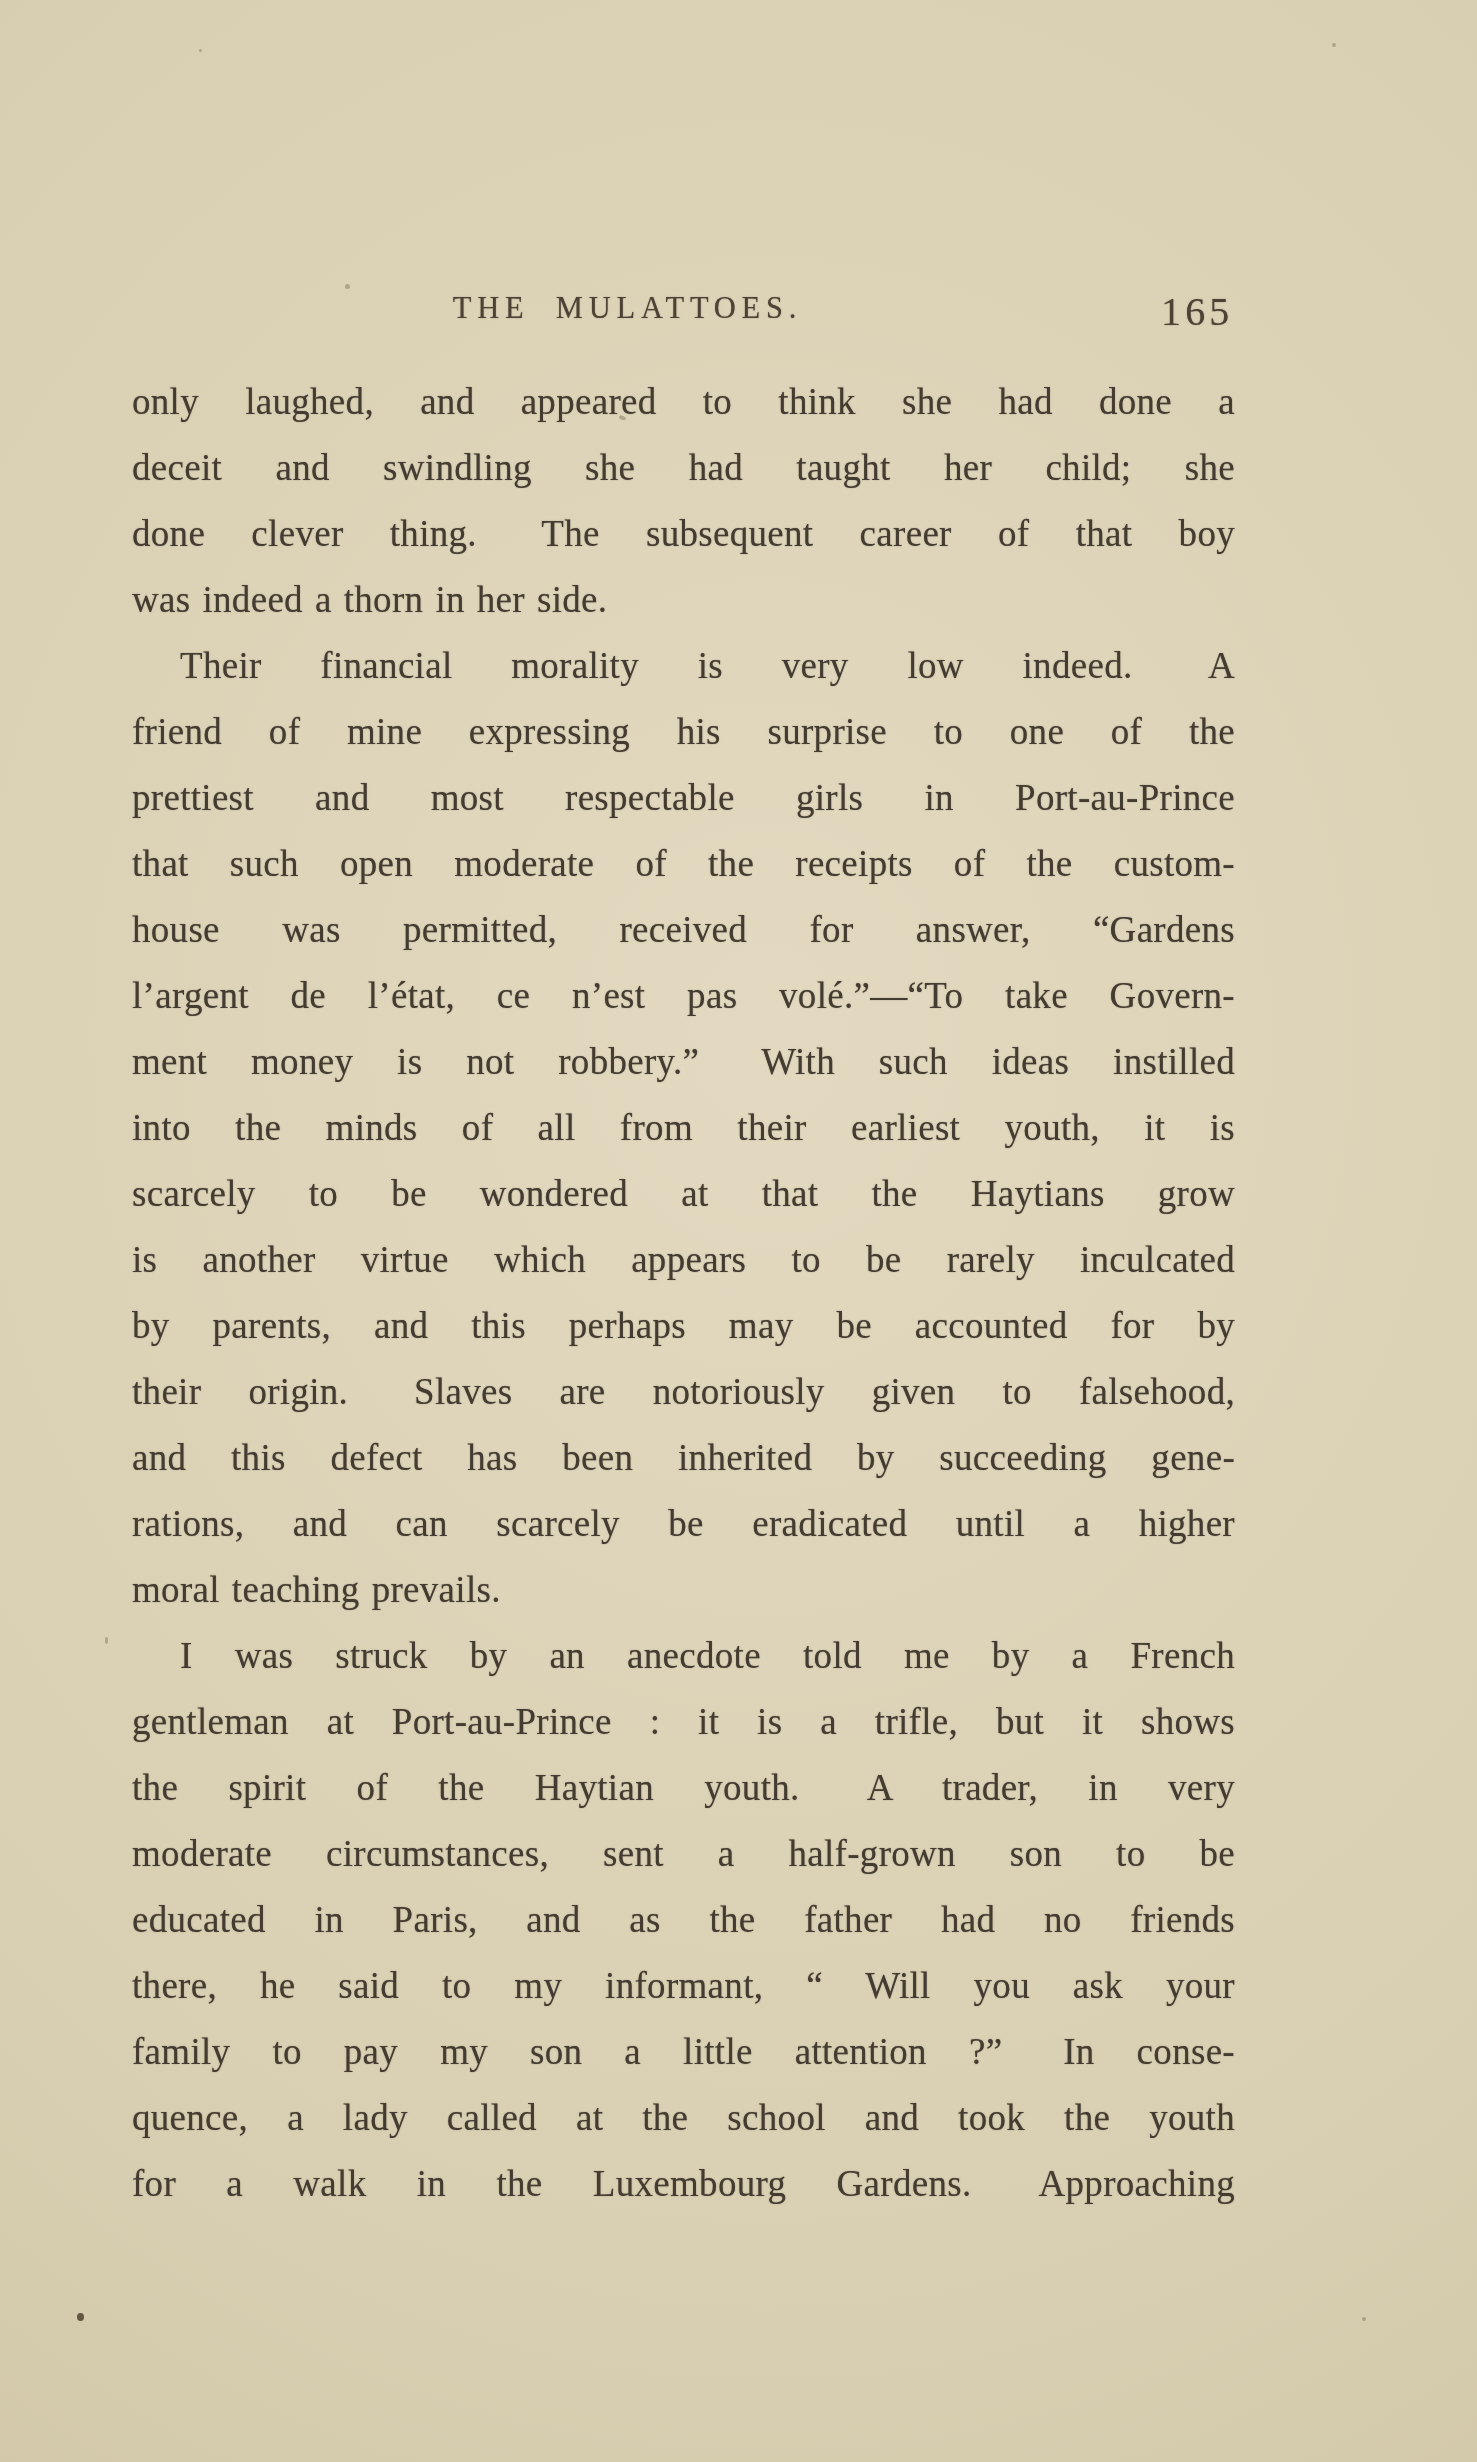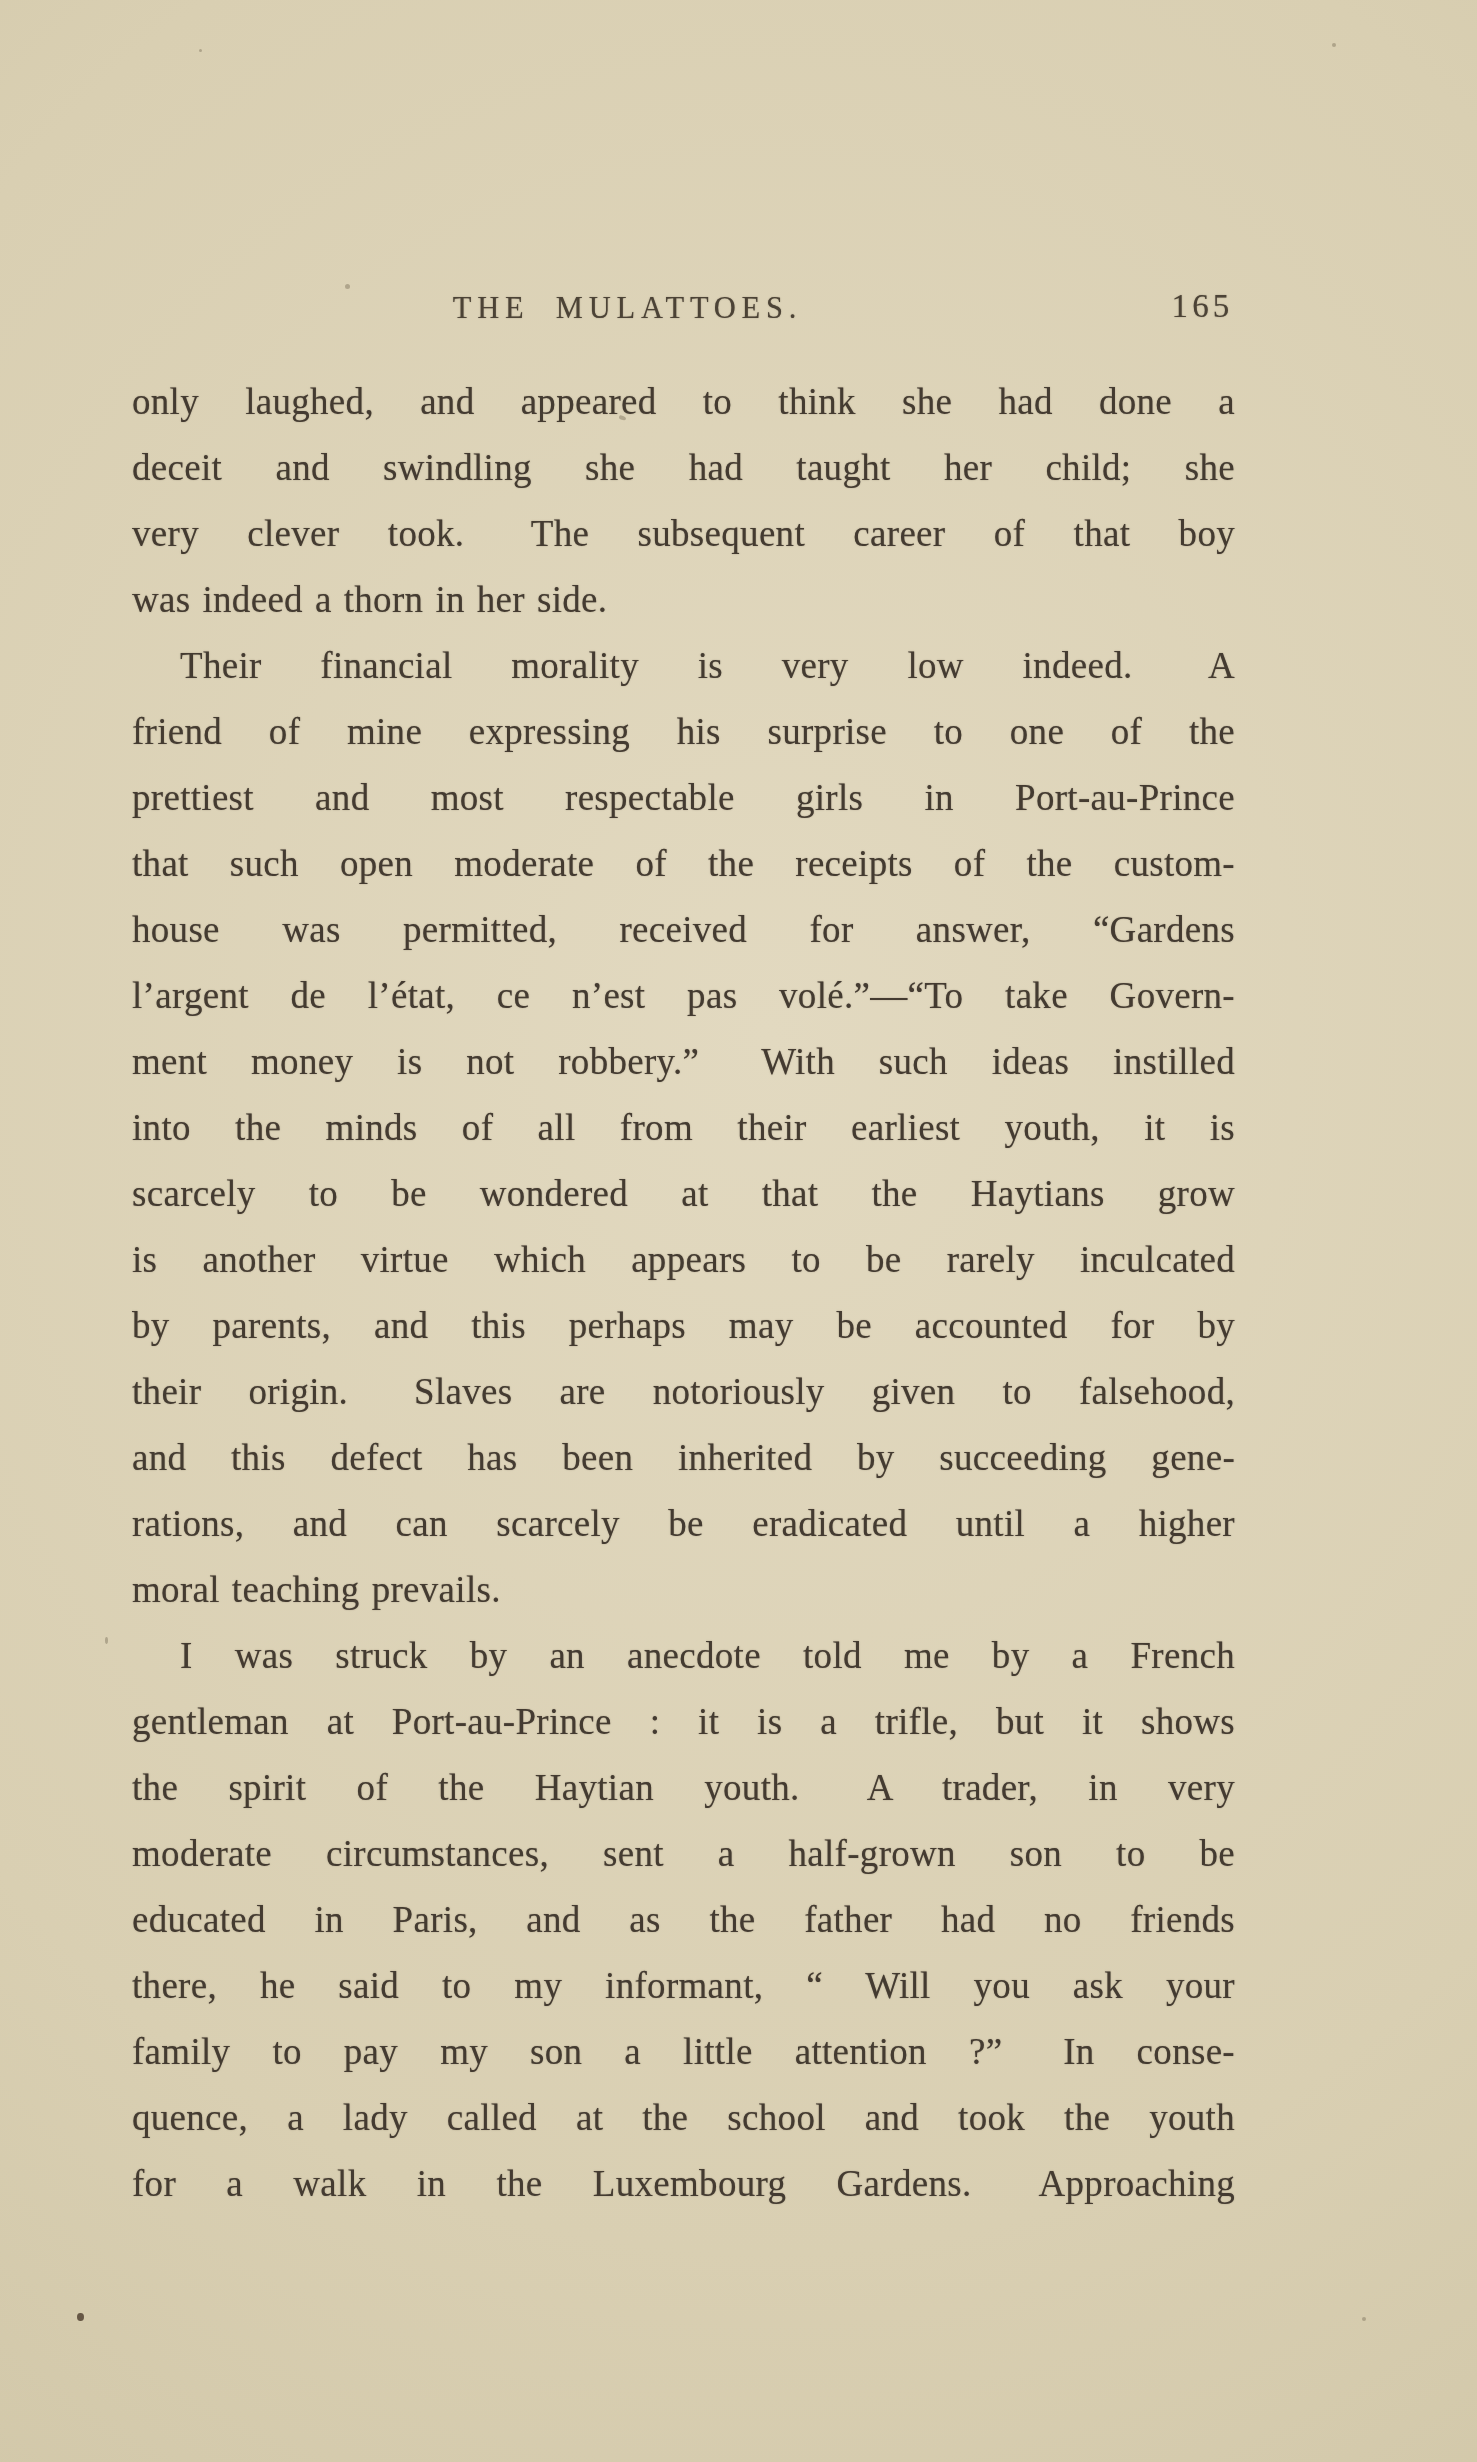--- a/index.html
+++ b/index.html
@@ -26,21 +26,21 @@
     transform: translateX(-56px);
     text-align: center;
     font-size: 30.5px;
     letter-spacing: 5.8px;
     word-spacing: 13px;
     color: #4c4336;
     text-shadow: 0 0 1.2px rgba(70,58,45,0.55);
   }
   .page-number {
     position: absolute; right: 1.6px; top: -3.3px;
-    font-size: 33px;
+    font-size: 40px;
     letter-spacing: 4.1px;
     color: #4c4336;
     text-shadow: 0 0 1.2px rgba(70,58,45,0.55);
   }
 
   
   .text-block {
     position: absolute;
     left: 132px; top: 369px;
     width: 1103px;
@@ -75,21 +75,21 @@
 <div class="page">
 
   <div class="header">
     <div class="running-title">THE MULATTOES.</div>
     <div class="page-number">165</div>
   </div>
 
   <div class="text-block">
       <div class="line">only laughed, and appeared to think she had done a</div>
       <div class="line">deceit and swindling she had taught her child; she</div>
-      <div class="line">very clever took.  The subsequent career of that boy</div>
+      <div class="line">done clever thing.  The subsequent career of that boy</div>
       <div class="line par-end">was indeed a thorn in her side.</div>
       <div class="line indent">Their financial morality is very low indeed.  A</div>
       <div class="line">friend of mine expressing his surprise to one of the</div>
       <div class="line">prettiest and most respectable girls in Port-au-Prince</div>
       <div class="line">that such open moderate of the receipts of the custom-</div>
       <div class="line">house was permitted, received for answer, “Gardens</div>
       <div class="line">l’argent de l’état, ce n’est pas volé.”—“To take Govern-</div>
       <div class="line">ment money is not robbery.”  With such ideas instilled</div>
       <div class="line">into the minds of all from their earliest youth, it is</div>
       <div class="line">scarcely to be wondered at that the Haytians grow</div>

